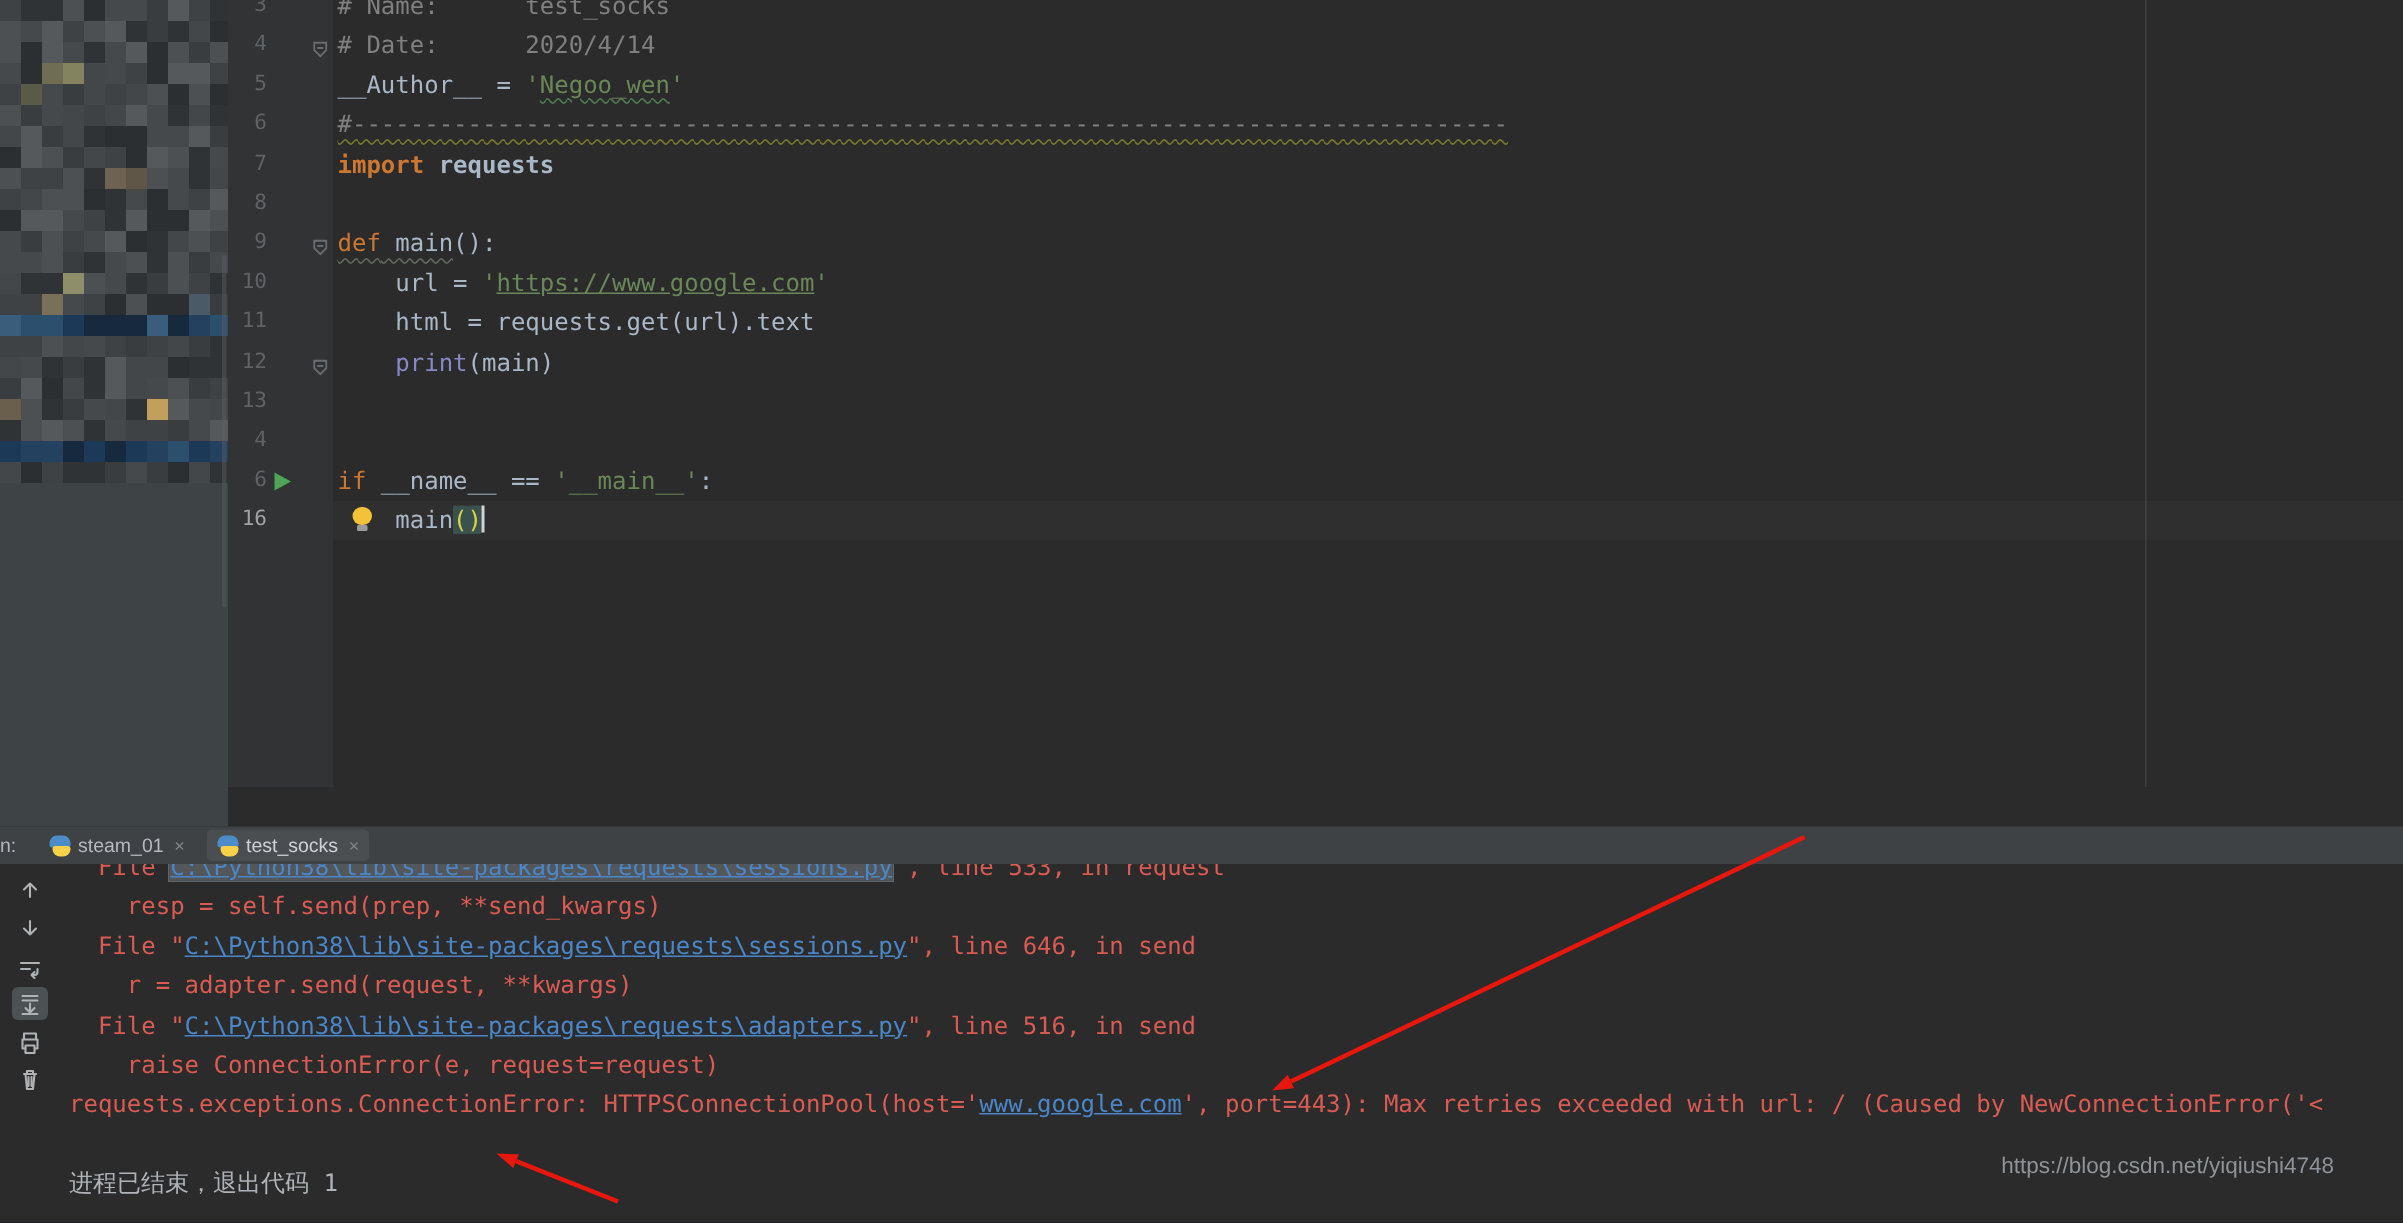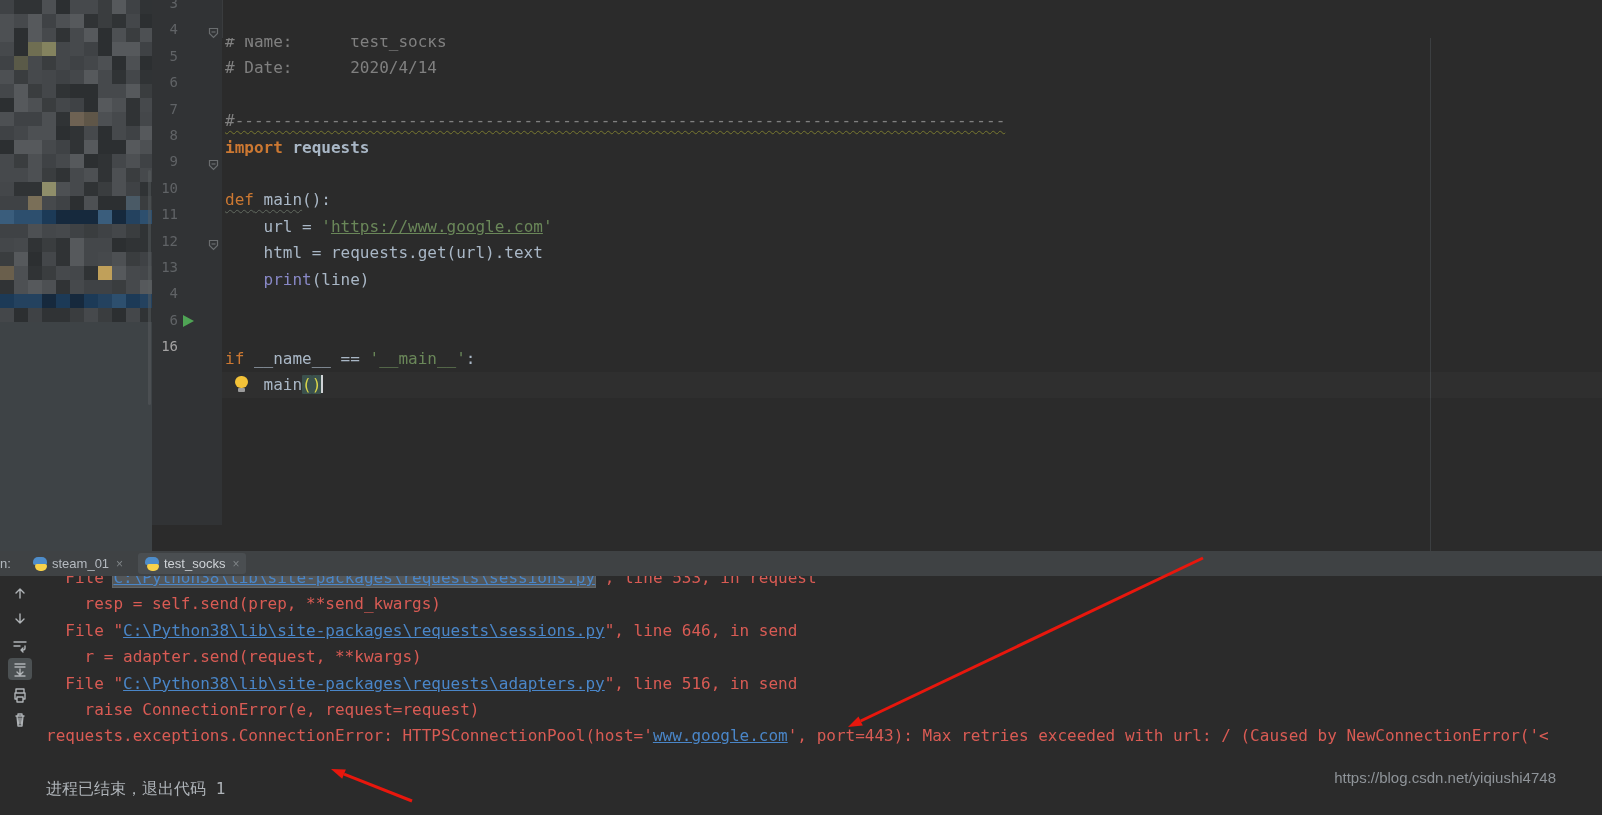--- a/index.html
+++ b/index.html
@@ -12,21 +12,21 @@
   #panel-scrollbar{position:absolute;left:148px;top:170px;width:3px;height:235px;background:#5a5f62;opacity:.45;border-radius:2px;}
   
   #gutter{position:absolute;left:152px;top:0;width:70px;height:525px;background:#313335;border-right:1px solid #3a3c3e;overflow:hidden;}
   .g-row{position:absolute;left:0;width:70px;height:26px;}
   .g-num{position:absolute;left:0;top:4px;width:26px;text-align:right;font-size:14px;color:#606366;}
   .g-num.cur{color:#a4a3a3;}
   .g-fold{position:absolute;left:56px;top:7px;}
   .g-run{position:absolute;left:31px;top:7px;width:0;height:0;
          border-left:11px solid #4fa455;border-top:6px solid transparent;border-bottom:6px solid transparent;}
   
-  #code{position:absolute;left:222px;top:0;width:1380px;height:525px;background:#2b2b2b;overflow:hidden;margin-top:38px;}
+  #code{position:absolute;left:222px;top:0;width:1380px;height:525px;background:#2b2b2b;overflow:hidden;}
   #margin-line{position:absolute;top:0;width:1px;height:525px;background:#3c3f41;}
   .c-line{position:absolute;left:3px;height:26px;white-space:pre;font-size:16px;line-height:26px;color:#a9b7c6;}
   .cur-line-bg{position:absolute;left:0;width:1380px;height:26px;background:rgba(255,255,255,0.025);}
   .t-com{color:#808080;} .t-kw{color:#cc7832;} .t-str{color:#6a8759;}
   .t-txt{color:#a9b7c6;} .t-bi{color:#8888c6;}
   .w-olive{text-decoration:underline wavy #77772f 1px;text-underline-offset:4px;}
   .w-green{text-decoration:underline wavy #4f7a50 1px;text-underline-offset:3px;}
   .w-gray{text-decoration:underline wavy #61695f 1px;text-underline-offset:4px;}
   .u-str{text-decoration:underline;}
   .brace{background:#3b514d;color:#d8d54a;border-radius:1px;}
@@ -382,27 +382,28 @@
       </div>
       <div class="g-row" style="top: 334.2px;">
         <div class="g-num cur">16</div>
       </div>
     </div>
 
   <div id="code">
     <div id="margin-line" style="left: 1208px;"></div>
   <div class="c-line" style="top: -9px;"><span class="t-com"># Name:      test_socks</span></div>
       <div class="c-line" style="top: 17.4px;"><span class="t-com"># Date:      2020/4/14</span></div>
+      <div class="c-line" style="top: 43.8px;"><span class="t-txt">__Author__ = </span><span class="t-str">'</span><span class="t-str w-green">Negoo_wen</span><span class="t-str">'</span></div>
       <div class="c-line" style="top: 70.2px;"><span class="t-com w-olive">#--------------------------------------------------------------------------------</span></div>
       <div class="c-line" style="top: 96.6px; font-weight: bold;"><span class="t-kw">import</span><span class="t-txt"> requests</span></div>
       <div class="c-line" style="top: 123px;"></div>
       <div class="c-line" style="top: 149.4px;"><span class="t-kw w-gray">def</span><span class="t-txt w-gray"> main</span><span class="t-txt">():</span></div>
       <div class="c-line" style="top: 202.2px;"><span class="t-txt">    html = requests.get(url).text</span></div>
       <div class="c-line" style="top: 175.8px;"><span class="t-txt">    url = </span><span class="t-str">'</span><span class="t-str u-str">https://www.google.com</span><span class="t-str">'</span></div>
-      <div class="c-line" style="top: 228.6px;"><span class="t-txt">    </span><span class="t-bi">print</span><span class="t-txt">(line)</span></div>
+      <div class="c-line" style="top: 228.6px;"><span class="t-txt">    </span><span class="t-bi">print</span><span class="t-txt">(main)</span></div>
       <div class="c-line" style="top: 255px;"></div>
       <div class="c-line" style="top: 281.4px;"></div>
       <div class="c-line" style="top: 307.8px;"><span class="t-kw">if</span><span class="t-txt"> __name__ == </span><span class="t-str">'__main__'</span><span class="t-txt">:</span></div>
       <div class="cur-line-bg" style="top: 334.2px;"></div>
       <div class="c-line" style="top: 334.2px;"><span class="bulb"><span class="b-top"></span><span class="b-base"></span></span><span class="t-txt">    main</span><span class="brace">(</span><span class="brace">)</span><span class="caret"></span></div>
     </div>
 
 
   <div id="tabbar">
     <span id="run-label">n:</span>

